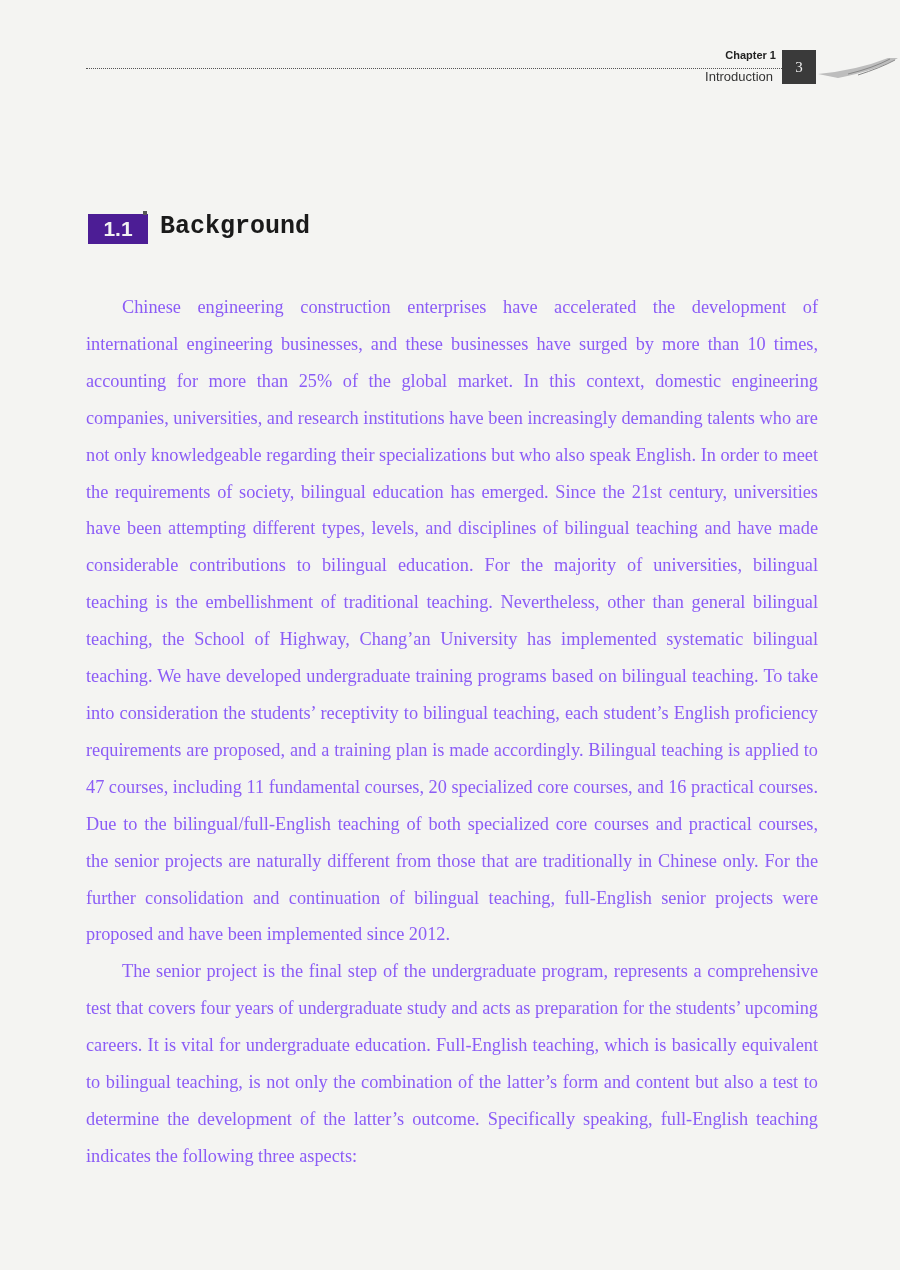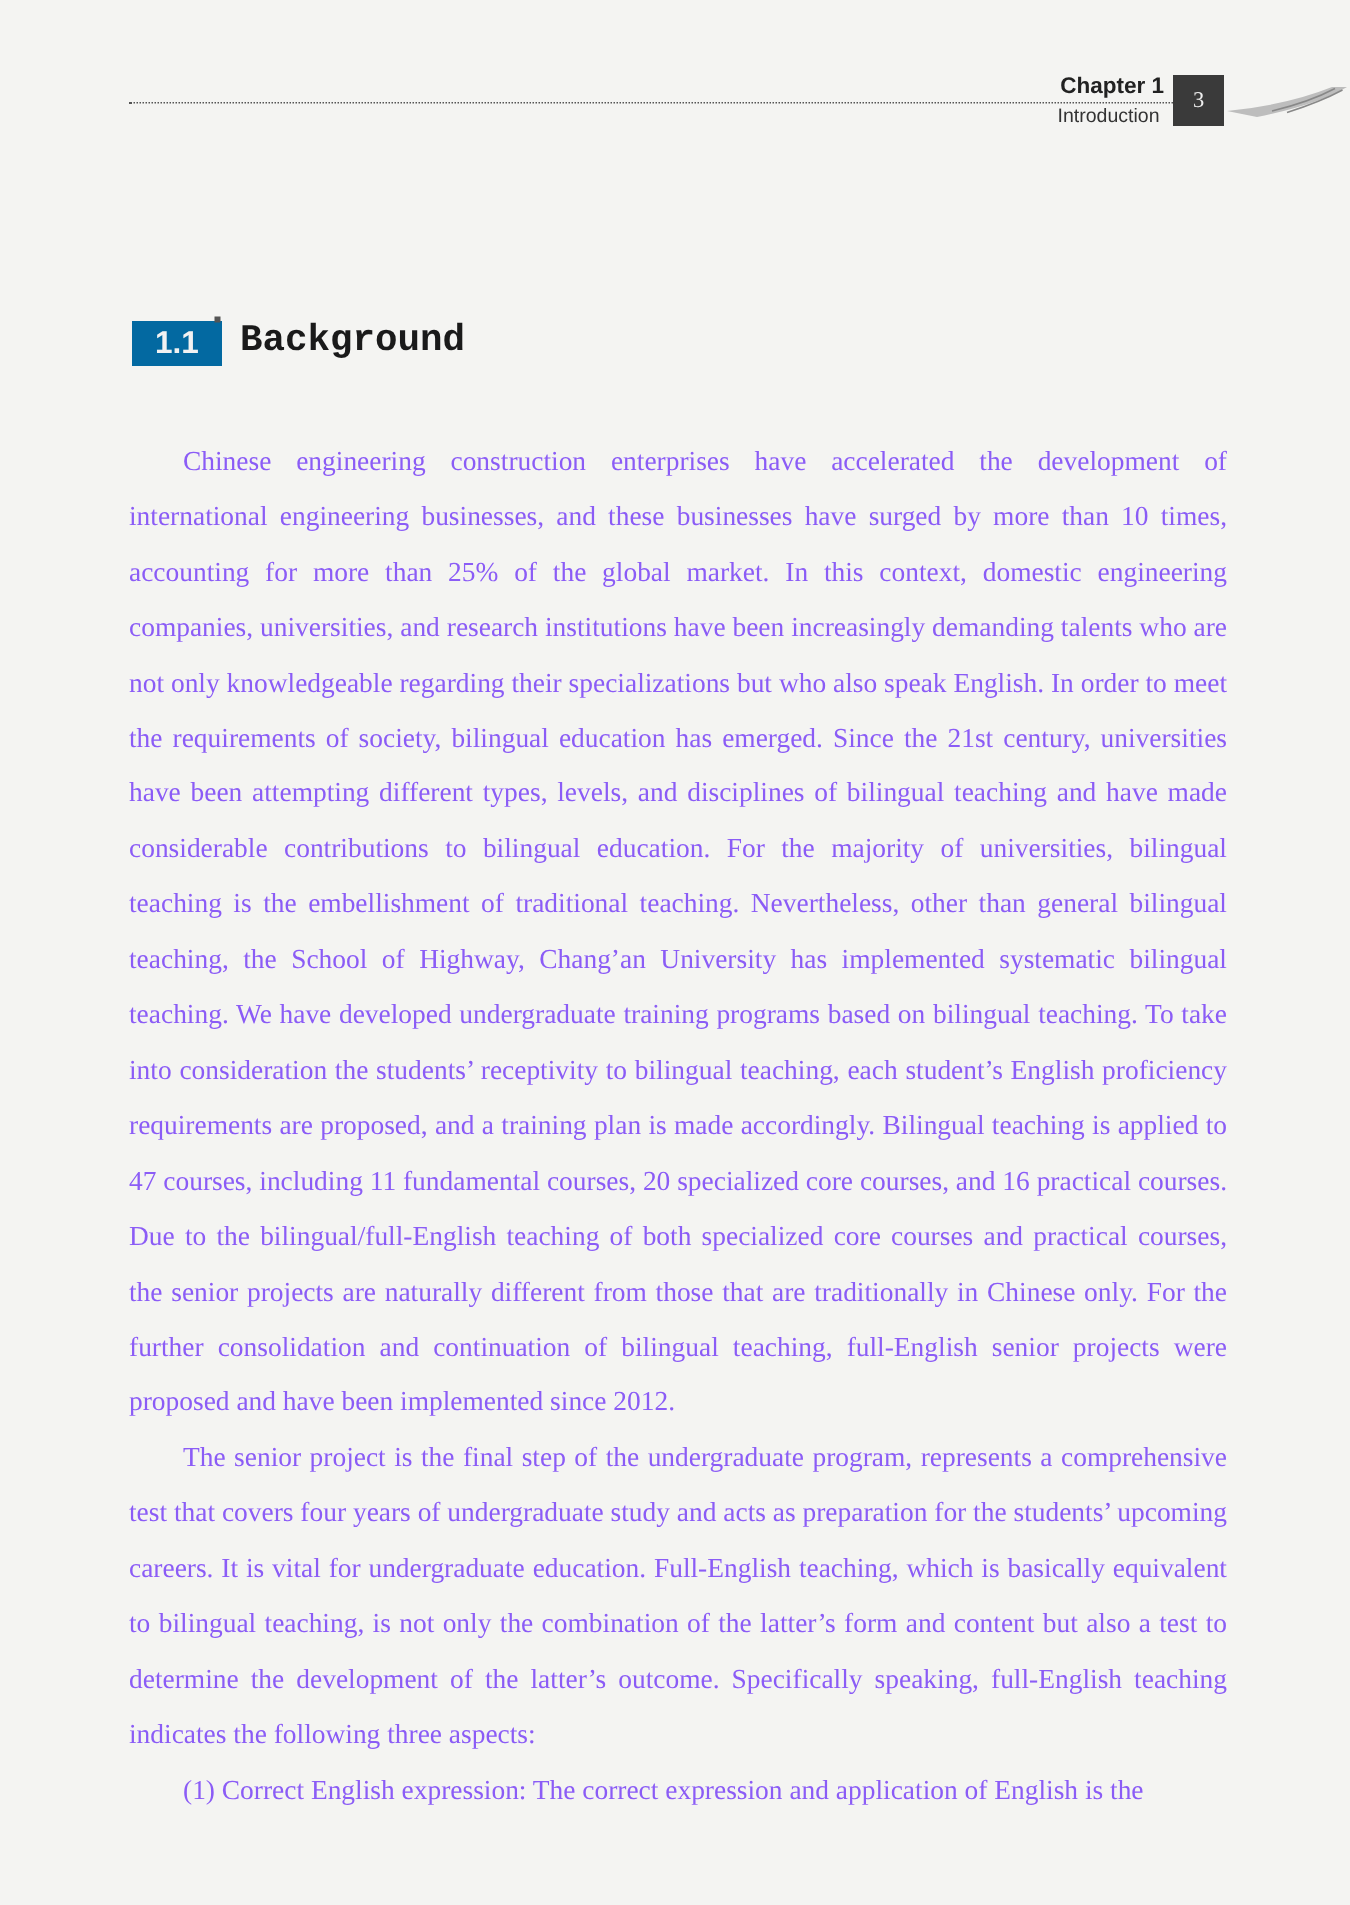--- a/index.html
+++ b/index.html
@@ -10,36 +10,36 @@
     overflow: hidden;
     color: #1c1c1c;
   }
   .page { position: absolute; inset: 0; }
   .header-rule {
     position: absolute; left: 86px; top: 68px; width: 700px;
     border-top: 1px dotted #555;
   }
   .chapter-num {
     position: absolute; left: 704px; top: 49px; width: 72px; text-align: right;
-    font-family: "Liberation Sans", sans-serif; font-weight: bold; font-size: 15px; color: #222;
+    font-family: "Liberation Sans", sans-serif; font-weight: bold; font-size: 11px; color: #222;
   }
   .chapter-name {
     position: absolute; left: 680px; top: 69px; width: 93px; text-align: right;
     font-family: "Liberation Sans", sans-serif; font-size: 13px; color: #333;
   }
   .page-box {
     position: absolute; left: 782px; top: 50px; width: 34px; height: 34px;
     background: #3a3a3a; color: #eee;
     font-family: "Liberation Serif", serif; font-size: 15px;
     display: flex; align-items: center; justify-content: center;
   }
   .road-icon { position: absolute; left: 818px; top: 54px; width: 82px; height: 26px; }
   .section-box {
     position: absolute; left: 88px; top: 214px; width: 60px; height: 30px;
-    background: #0369a1; color: #f2f2f2;
+    background: #4c1d95; color: #f2f2f2;
     font-family: "Liberation Sans", sans-serif; font-weight: bold; font-size: 21px;
     display: flex; align-items: center; justify-content: center;
   }
   .section-dot { position: absolute; left: 143px; top: 211px; width: 4px; height: 4px; background: #555; }
   .section-title {
     position: absolute; left: 160px; top: 212px;
     font-family: Liberation Mono, monospace; font-weight: bold; font-size: 25px; color: #1a1a1a;
   }
   .body-text {
     position: absolute; left: 86px; top: 289px; width: 732px;
@@ -62,15 +62,14 @@
     <path d="M40 21 Q62 14 77 6" stroke="#888" stroke-width="1" fill="none"></path>
   </svg>
 
   <div class="section-box">1.1</div>
   <div class="section-dot"></div>
   <div class="section-title">Background</div>
 
   <div class="body-text">
     <p>Chinese engineering construction enterprises have accelerated the development of international engineering businesses, and these businesses have surged by more than 10 times, accounting for more than 25% of the global market. In this context, domestic engineering companies, universities, and research institutions have been increasingly demanding talents who are not only knowledgeable regarding their specializations but who also speak English. In order to meet the requirements of society, bilingual education has emerged. Since the 21st century, universities have been attempting different types, levels, and disciplines of bilingual teaching and have made considerable contributions to bilingual education. For the majority of universities, bilingual teaching is the embellishment of traditional teaching. Nevertheless, other than general bilingual teaching, the School of Highway, Chang’an University has implemented systematic bilingual teaching. We have developed undergraduate training programs based on bilingual teaching. To take into consideration the students’ receptivity to bilingual teaching, each student’s English proficiency requirements are proposed, and a training plan is made accordingly. Bilingual teaching is applied to 47 courses, including 11 fundamental courses, 20 specialized core courses, and 16 practical courses. Due to the bilingual/full-English teaching of both specialized core courses and practical courses, the senior projects are naturally different from those that are traditionally in Chinese only. For the further consolidation and continuation of bilingual teaching, full-English senior projects were proposed and have been implemented since 2012.</p>
     <p>The senior project is the final step of the undergraduate program, represents a comprehensive test that covers four years of undergraduate study and acts as preparation for the students’ upcoming careers. It is vital for undergraduate education. Full-English teaching, which is basically equivalent to bilingual teaching, is not only the combination of the latter’s form and content but also a test to determine the development of the latter’s outcome. Specifically speaking, full-English teaching indicates the following three aspects:</p>
-    <p>(1) Correct English expression: The correct expression and application of English is the</p>
   </div>
 </div>
 
 </body></html>

